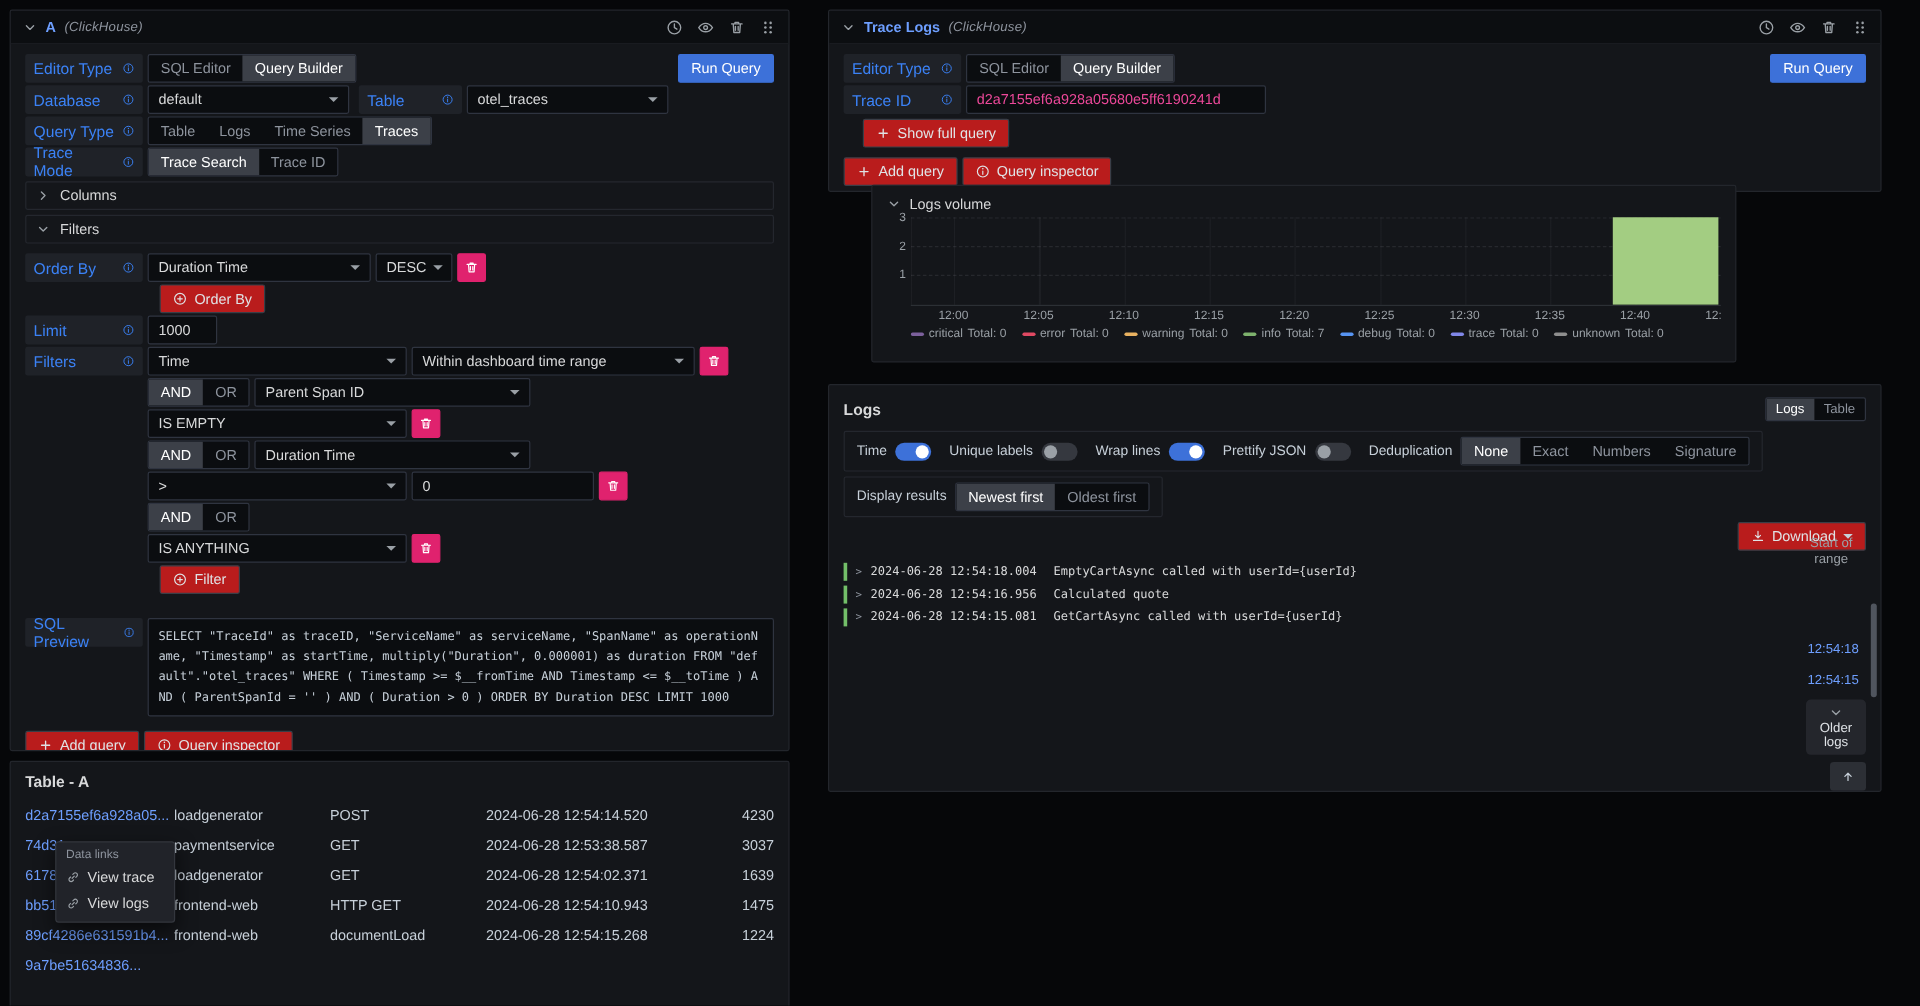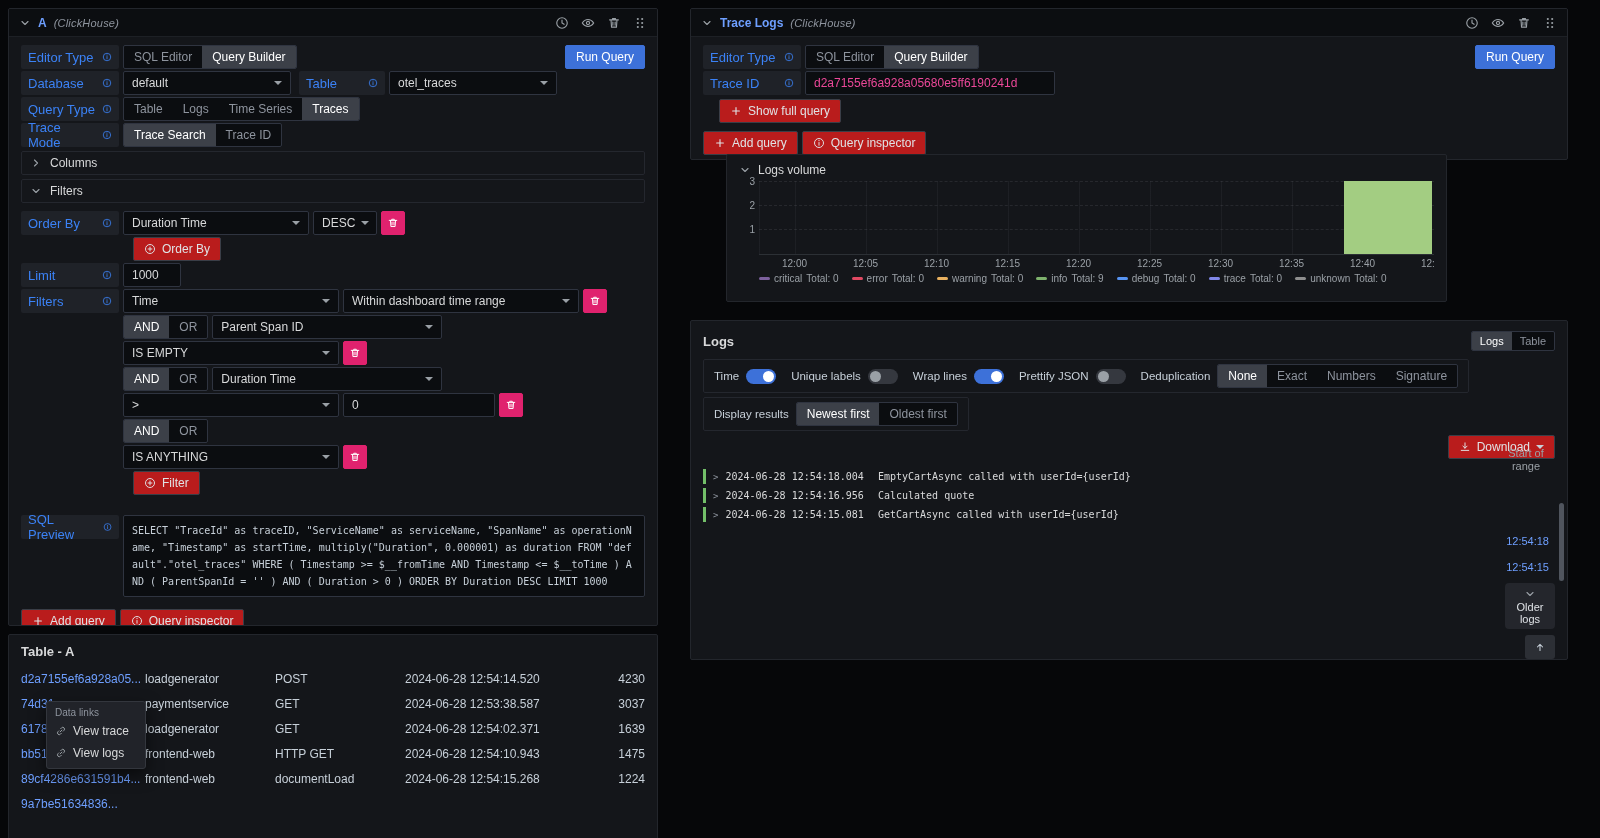--- a/index.html
+++ b/index.html
@@ -693,21 +693,21 @@
           <span>Total: 0</span>
         </div>
         <div class="legitem">
           <span class="sw" style="background-color: rgb(232, 177, 96);"></span>
           <span>warning</span>
           <span>Total: 0</span>
         </div>
         <div class="legitem">
           <span class="sw" style="background-color: rgb(126, 178, 109);"></span>
           <span>info</span>
-          <span>Total: 9</span>
+          <span>Total: 7</span>
         </div>
         <div class="legitem">
           <span class="sw" style="background-color: rgb(87, 148, 242);"></span>
           <span>debug</span>
           <span>Total: 0</span>
         </div>
         <div class="legitem">
           <span class="sw" style="background-color: rgb(128, 135, 232);"></span>
           <span>trace</span>
           <span>Total: 0</span>

